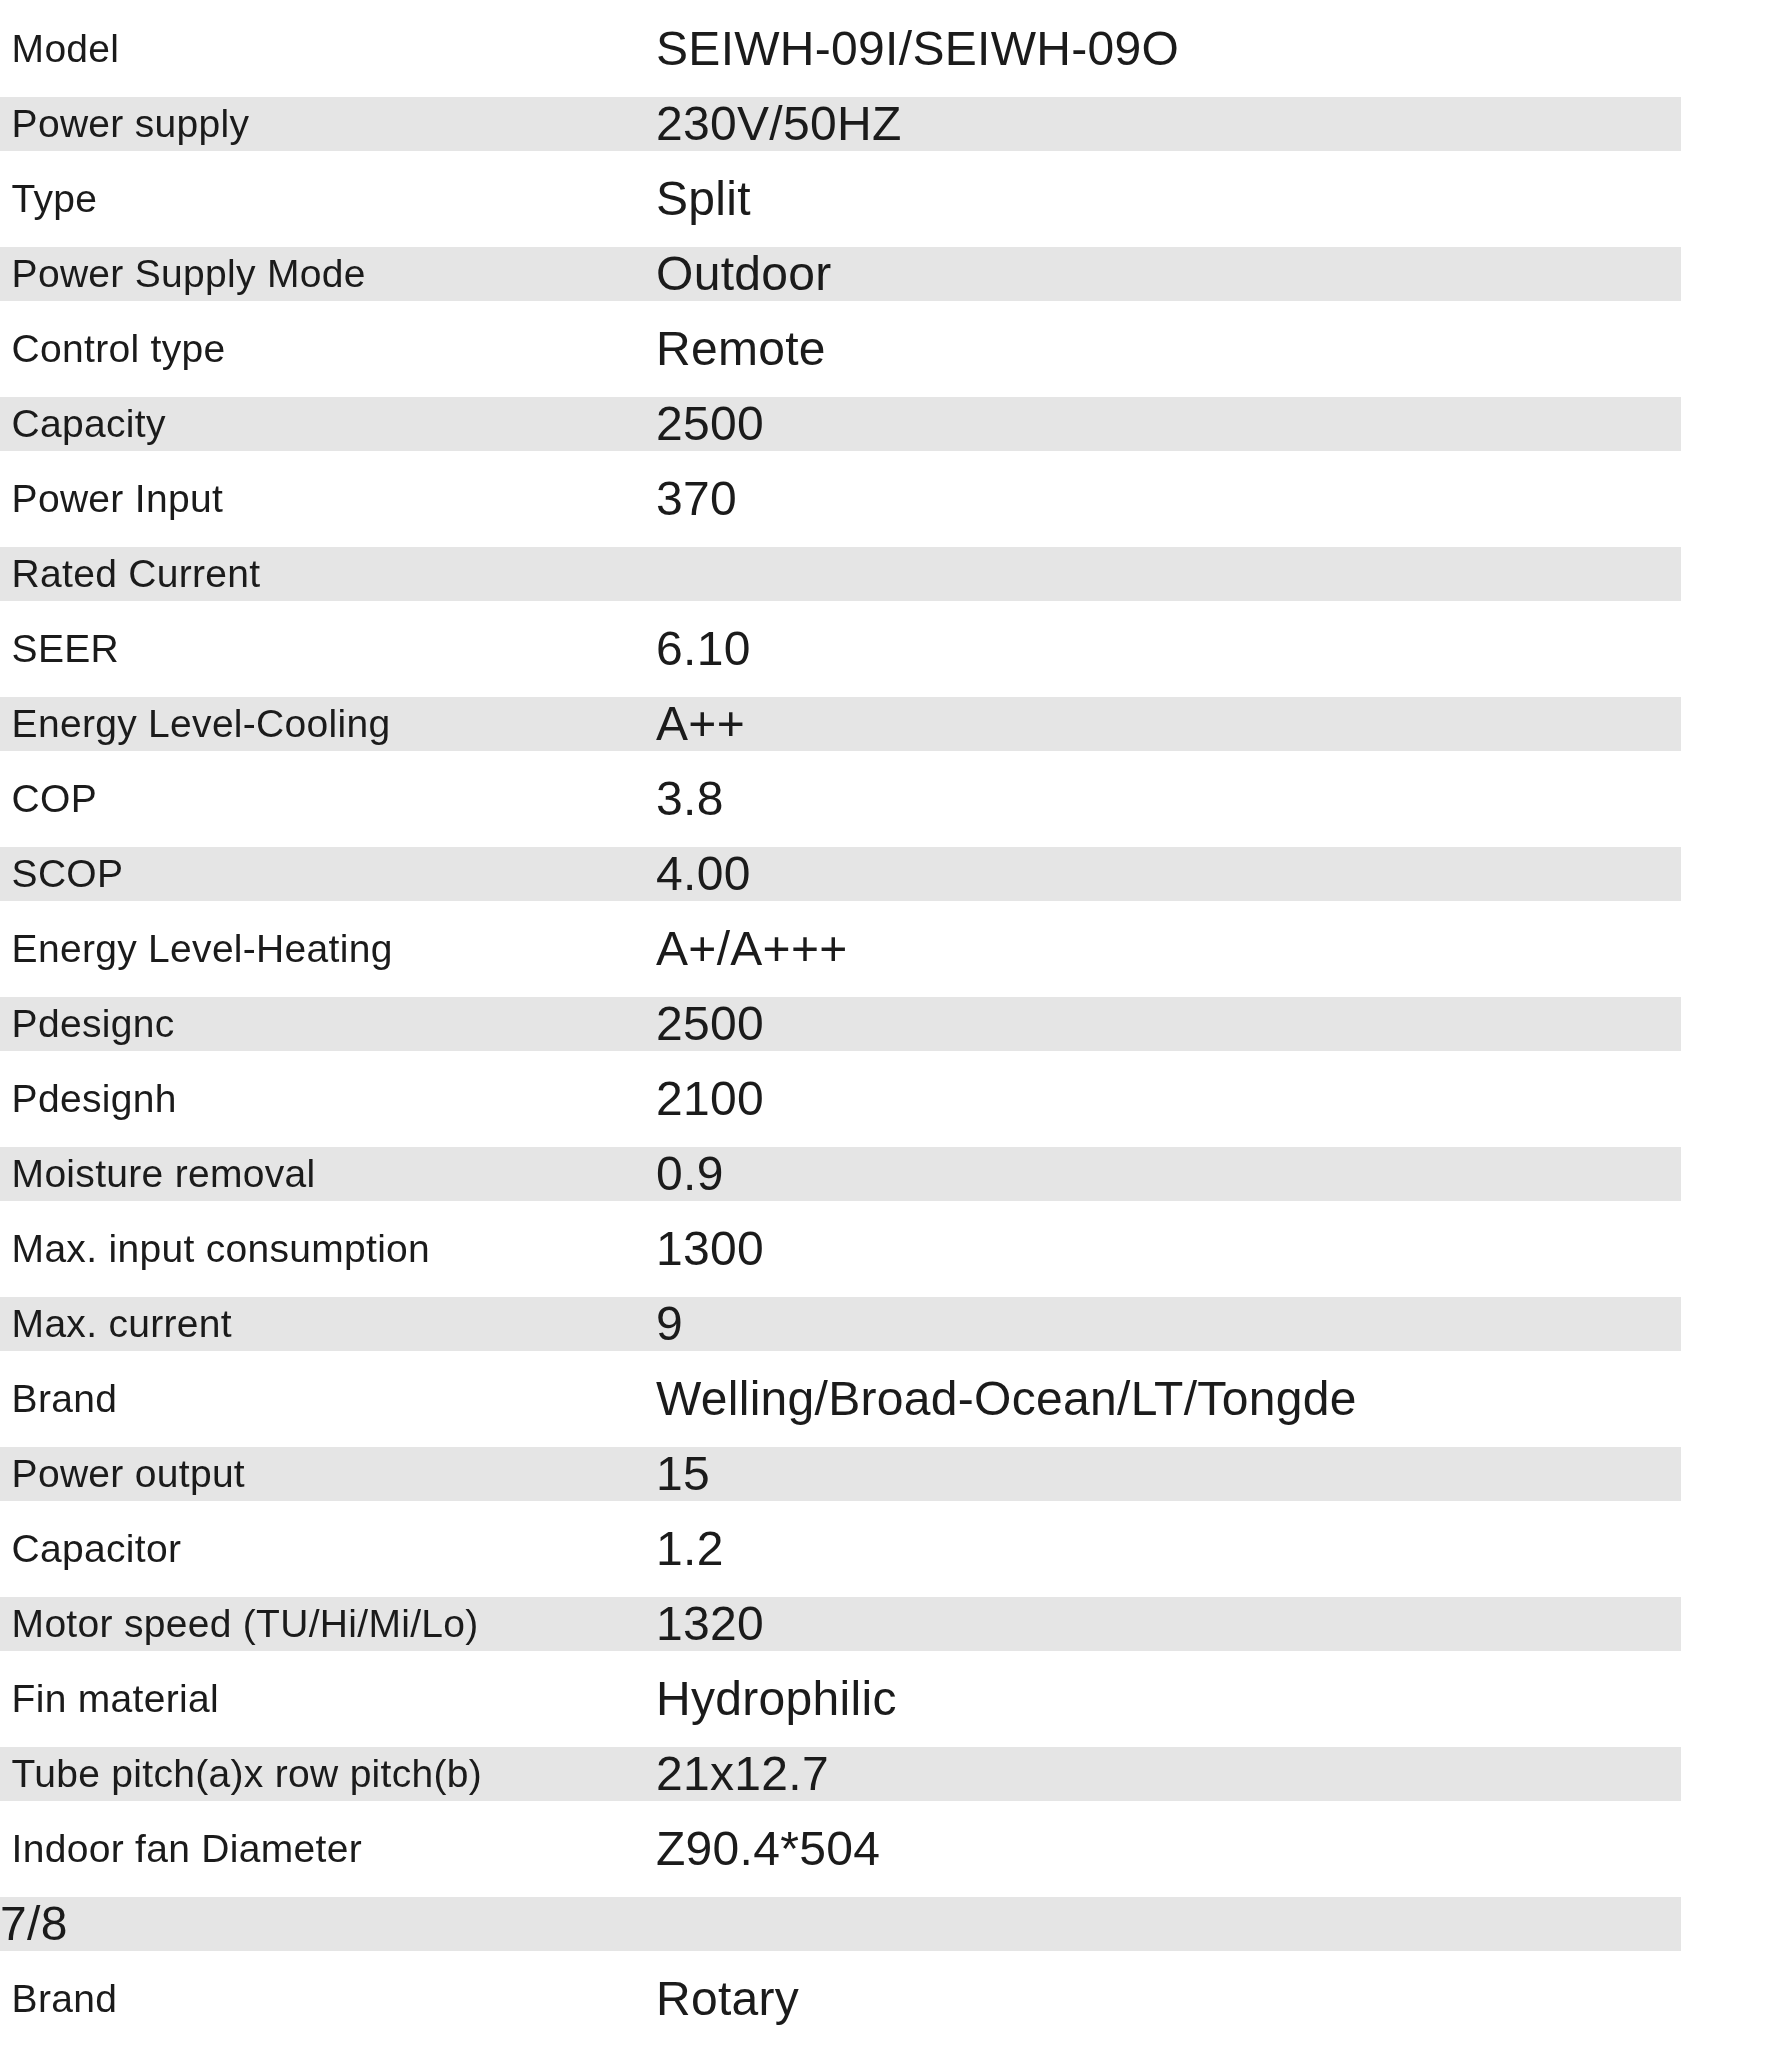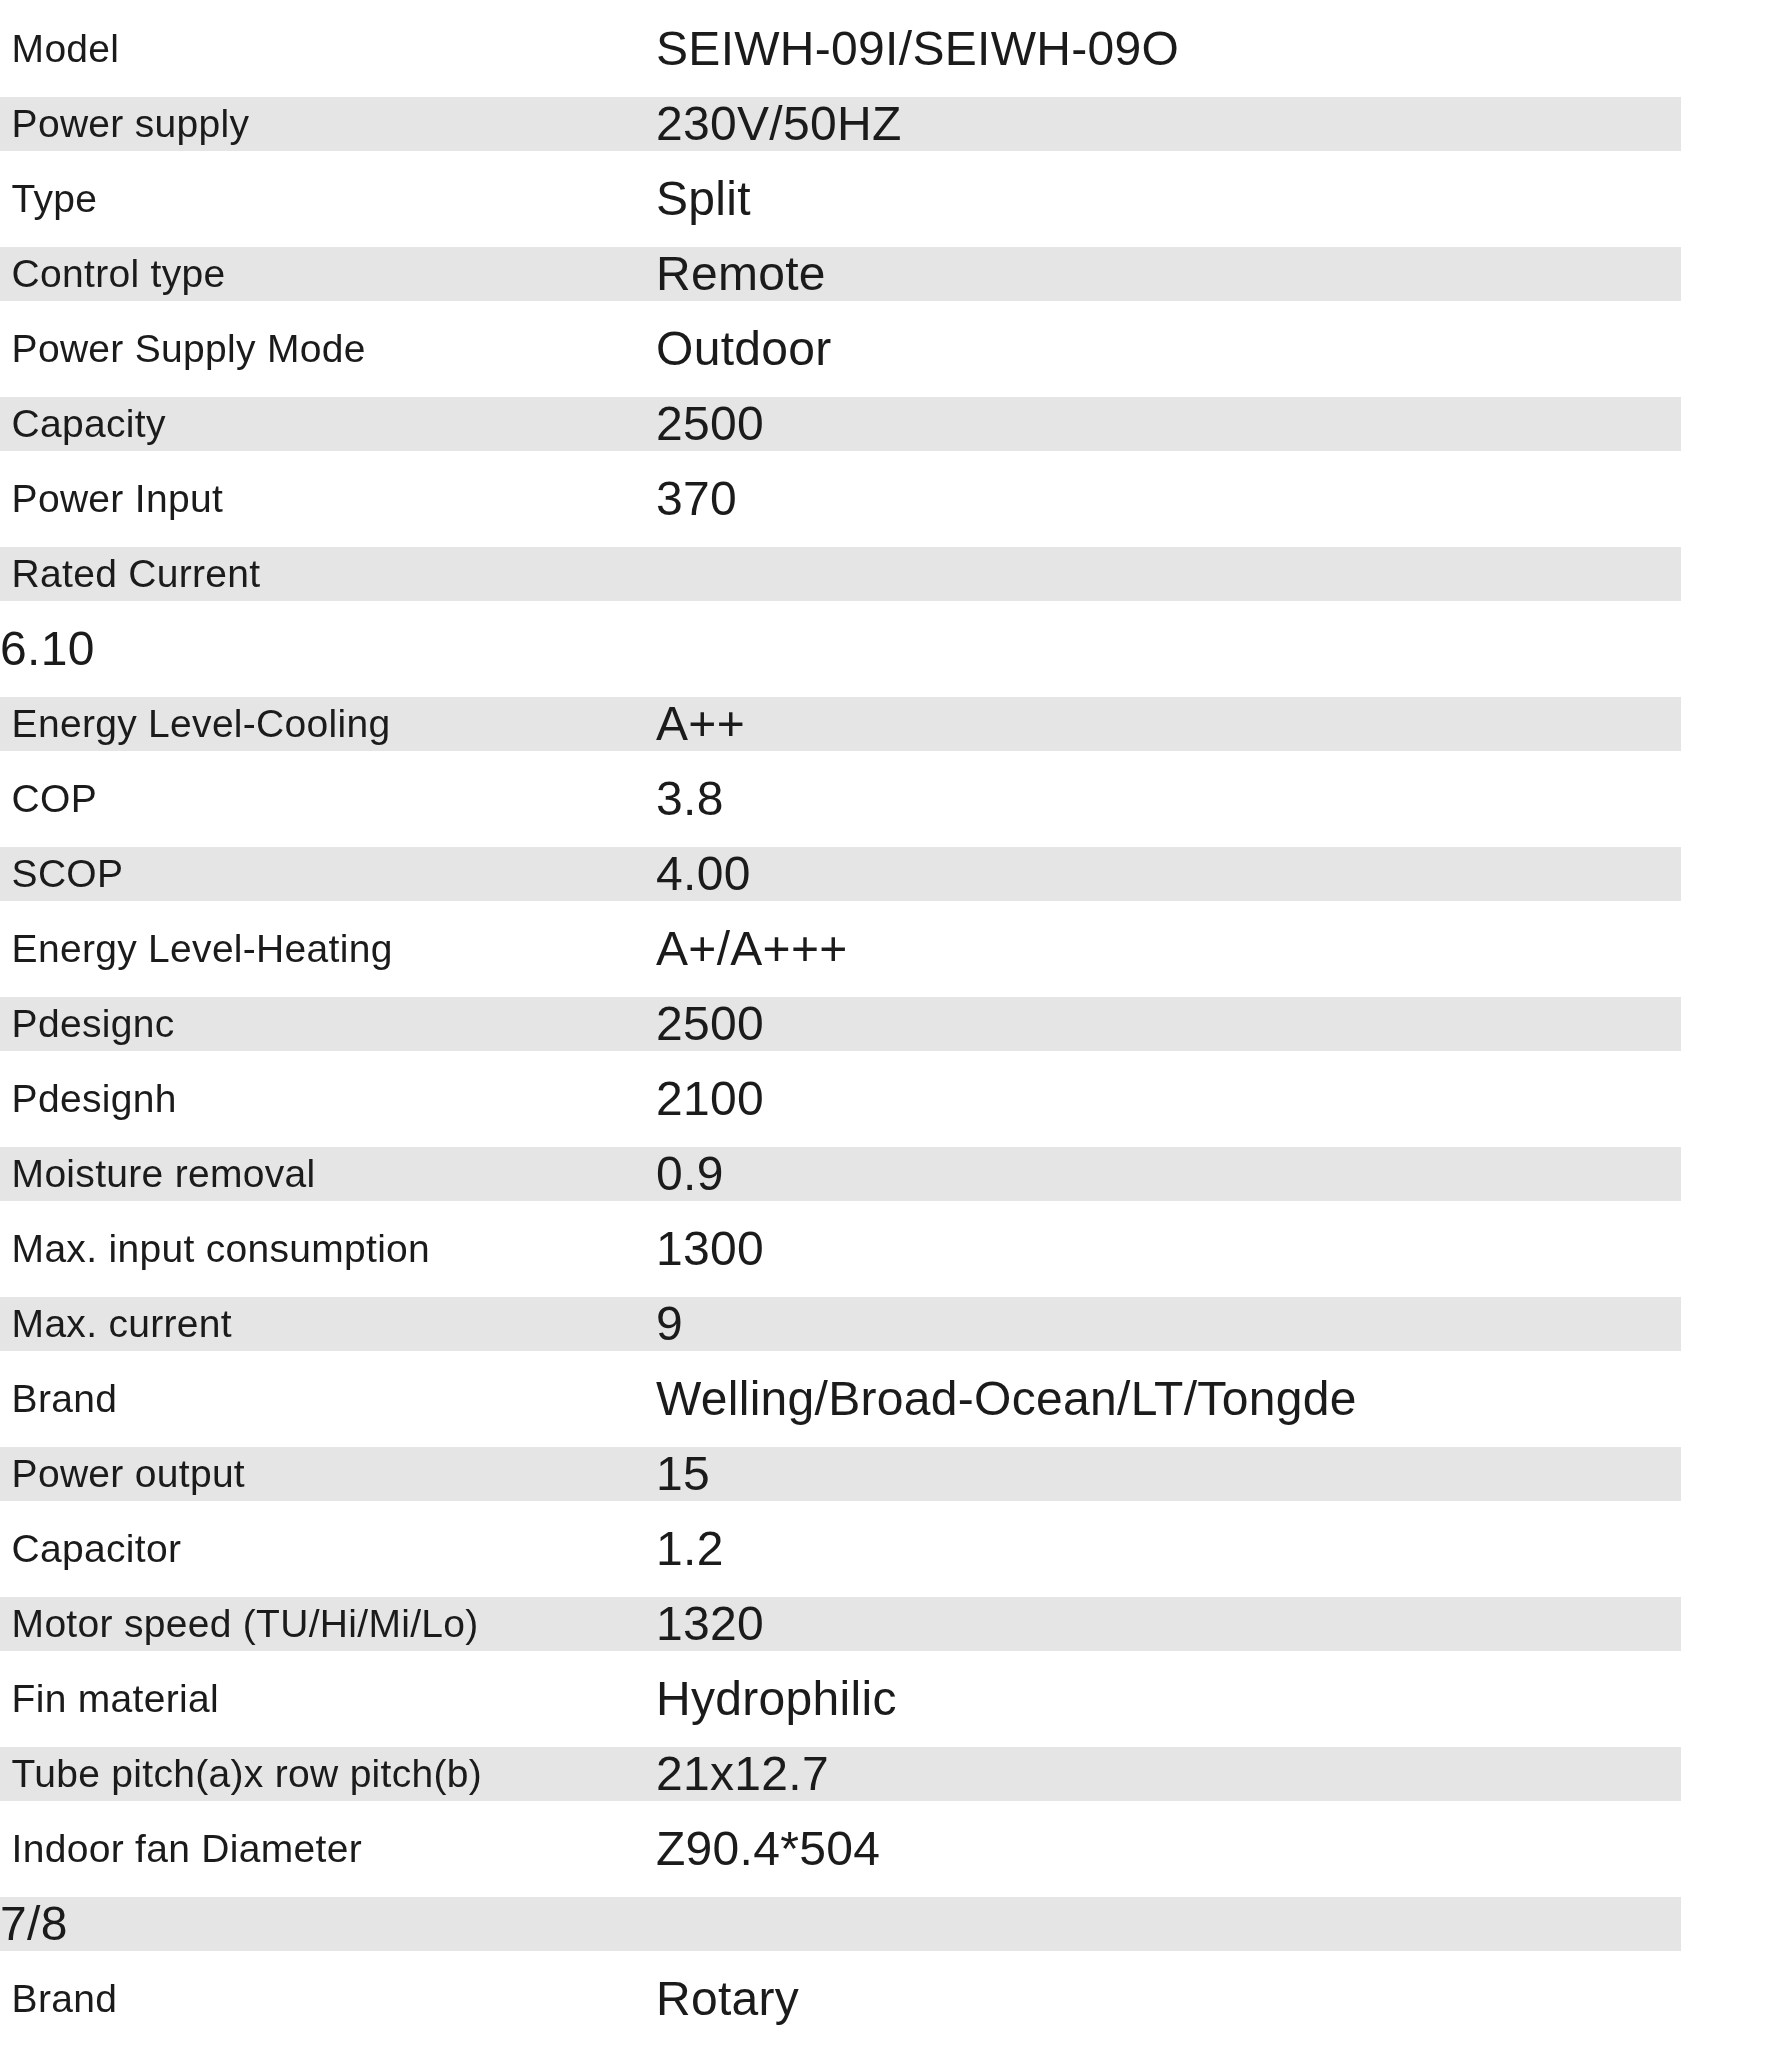--- a/index.html
+++ b/index.html
@@ -64,44 +64,45 @@
     <div class="spec-label">Power supply</div>
     <div class="spec-value">230V/50HZ</div>
   </div>
 
   <div class="spec-row">
     <div class="spec-label">Type</div>
     <div class="spec-value">Split</div>
   </div>
 
   <div class="spec-row">
-    <div class="spec-label">Control type</div>
-    <div class="spec-value">Remote</div>
+    <div class="spec-label">Power Supply Mode</div>
+    <div class="spec-value">Outdoor</div>
   </div>
 
   <div class="spec-row">
-    <div class="spec-label">Power Supply Mode</div>
-    <div class="spec-value">Outdoor</div>
+    <div class="spec-label">Control type</div>
+    <div class="spec-value">Remote</div>
   </div>
 
   <div class="spec-row">
     <div class="spec-label">Capacity</div>
     <div class="spec-value">2500</div>
   </div>
 
   <div class="spec-row">
     <div class="spec-label">Power Input</div>
     <div class="spec-value">370</div>
   </div>
 
   <div class="spec-row">
     <div class="spec-label">Rated Current</div>
   </div>
 
   <div class="spec-row">
+    <div class="spec-label">SEER</div>
     <div class="spec-value">6.10</div>
   </div>
 
   <div class="spec-row">
     <div class="spec-label">Energy Level-Cooling</div>
     <div class="spec-value">A++</div>
   </div>
 
   <div class="spec-row">
     <div class="spec-label">COP</div>

